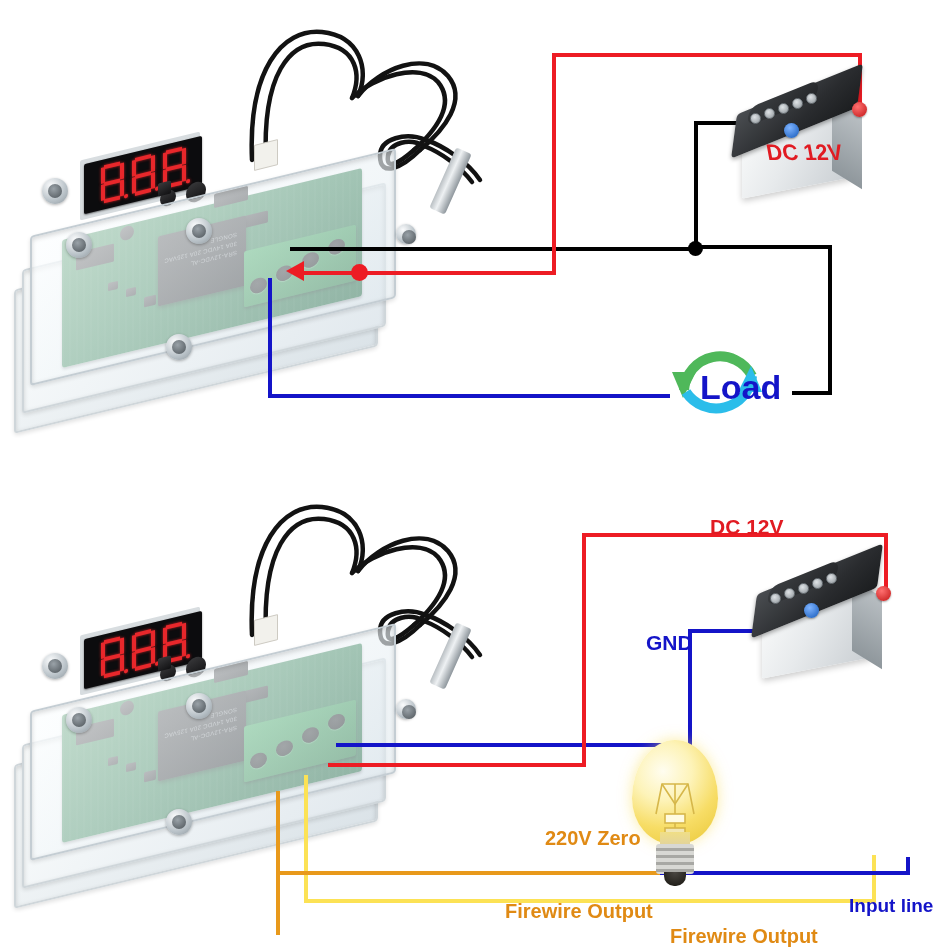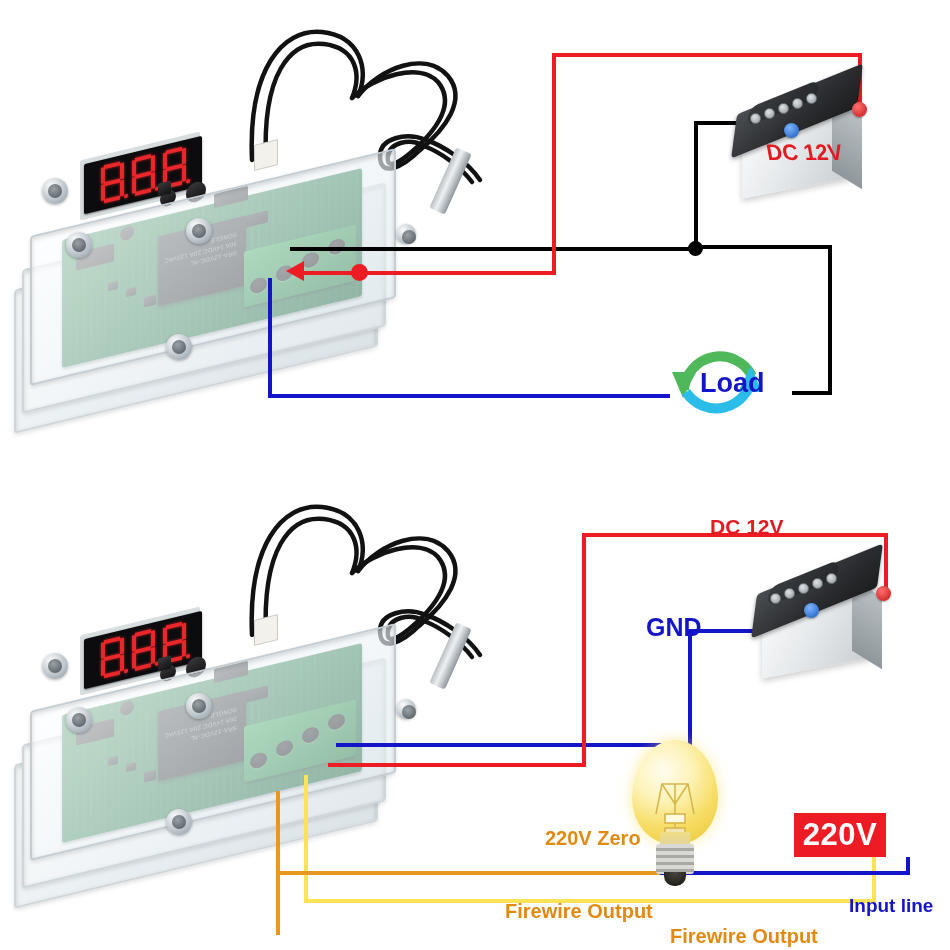--- a/index.html
+++ b/index.html
@@ -288,21 +288,21 @@
   </div>
 
   <div class="load-ico" style="left:664px;top:332px;">
     <svg width="108" height="100" viewBox="0 0 108 100">
       <path d="M20,58 A36,36 0 0 1 88,44" fill="none" stroke="#4FB85A" stroke-width="10" stroke-linecap="butt"></path>
       <polygon points="8,40 32,40 19,66" fill="#4FB85A"></polygon>
       <path d="M88,44 A36,36 0 0 1 22,60" fill="none" stroke="#2BBDEA" stroke-width="10" stroke-linecap="butt"></path>
       <polygon points="98,60 74,60 87,34" fill="#2BBDEA" transform="translate(0,0)"></polygon>
     </svg>
   </div>
-  <div class="load-lab" style="left:700px;top:368px;font-size:27px;">Load</div>
+  <div class="load-lab" style="left:700px;top:368px;font-size:34px;">Load</div>
 
 </div>
 
 <div class="panel" id="panel-bottom">
 
   <svg class="cable" style="left:230px;top:10px;width:290px;height:230px;">
     <g fill="none" stroke="#121212" stroke-width="4.5" stroke-linecap="round">
       <path d="M22,150 C18,60 52,18 92,22 C130,26 140,60 128,86"></path>
       <path d="M36,152 C32,64 60,30 94,34 C126,38 132,64 122,88"></path>
       <path d="M128,86 C150,58 196,40 218,66 C238,90 214,120 190,140"></path>
@@ -403,27 +403,26 @@
   <div class="w wh yel" style="left:304px;top:424px;width:572px;"></div>
   <div class="w wv yel" style="left:872px;top:380px;height:48px;"></div>
 
   <div class="w wv orn" style="left:276px;top:316px;height:144px;"></div>
   <div class="w wh orn" style="left:276px;top:396px;width:394px;"></div>
 
   <div class="w wh blu" style="left:660px;top:396px;width:250px;"></div>
   <div class="w wv blu" style="left:906px;top:382px;height:16px;"></div>
 
   <div class="lab lab-red" style="left:710px;top:40px;font-size:21px;">DC 12V</div>
-  <div class="lab lab-blu" style="left:646px;top:138px;font-size:25px;">GND</div>
+  <div class="lab lab-blu" style="left:646px;top:156px;font-size:21px;">GND</div>
   <div class="lab lab-orn" style="left:545px;top:352px;font-size:20px;">220V Zero</div>
   <div class="lab lab-orn" style="left:505px;top:425px;font-size:20px;">Firewire Output</div>
   <div class="lab lab-orn" style="left:670px;top:450px;font-size:20px;">Firewire Output</div>
   <div class="lab lab-blu" style="left:849px;top:420px;font-size:19px;">Input line</div>
 
-  <div class="vbox" style="left:794px;top:338px;width:92px;height:44px;font-size:31px;">220V</div>
 
   <div class="batt" style="left:748px;top:83px;">
     <div class="batt-body"></div>
     <div class="batt-side"></div>
     <div class="batt-top"></div>
     <div class="batt-cap"></div>
     <div class="cell" style="left:22px;top:35px;"></div>
     <div class="cell" style="left:36px;top:30px;"></div>
     <div class="cell" style="left:50px;top:25px;"></div>
     <div class="cell" style="left:64px;top:20px;"></div>

